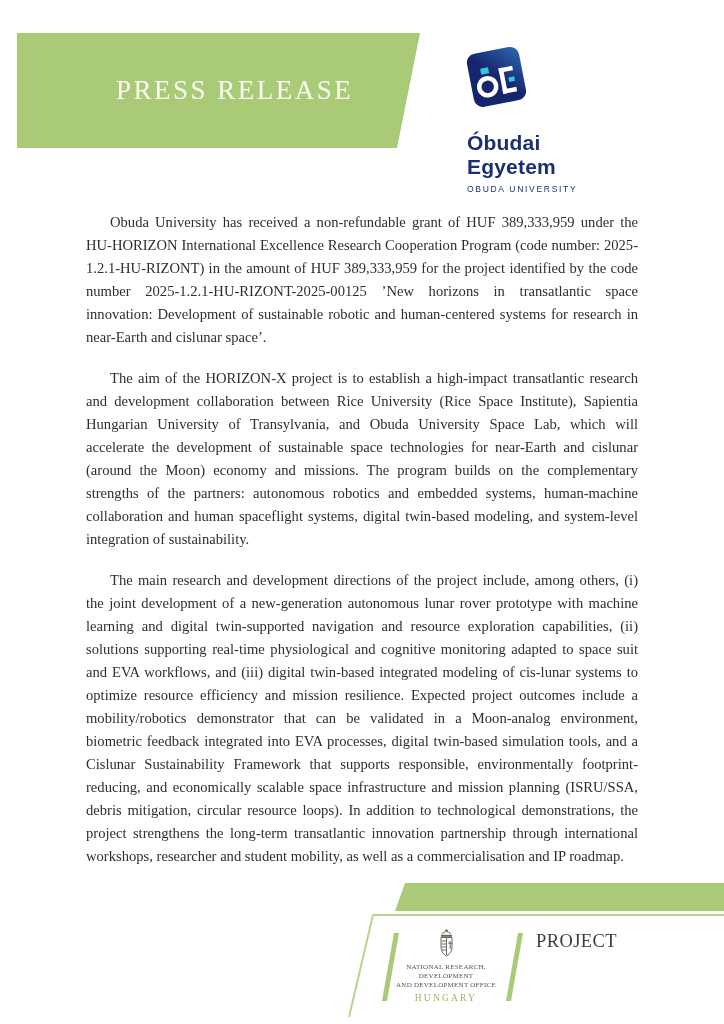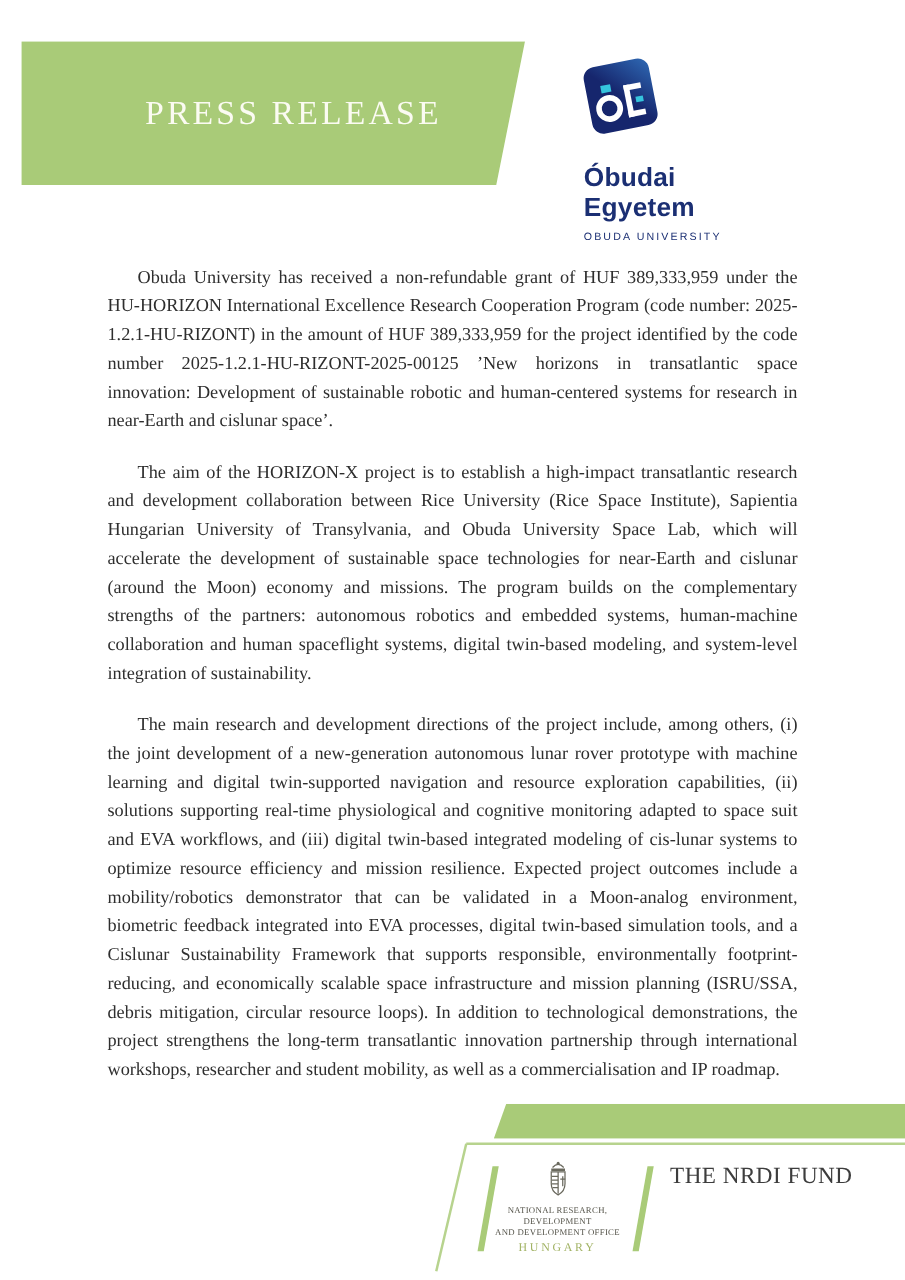--- a/index.html
+++ b/index.html
@@ -135,14 +135,14 @@
       <circle cx="8.5" cy="2.5" r="1.2" fill="#6a695e"></circle>
       <rect x="3" y="6.8" width="11" height="2" fill="#6a695e"></rect>
     </svg>
   </span>
   <div class="nrdi-line">NATIONAL RESEARCH, DEVELOPMENT</div>
   <div class="nrdi-line">AND DEVELOPMENT OFFICE</div>
   <div class="nrdi-country">HUNGARY</div>
 </div>
 
 <div class="funding">
-  <div>THE NRDI FUND</div>
+  <div>PROJECT</div>
 </div>
 
 </body></html>

